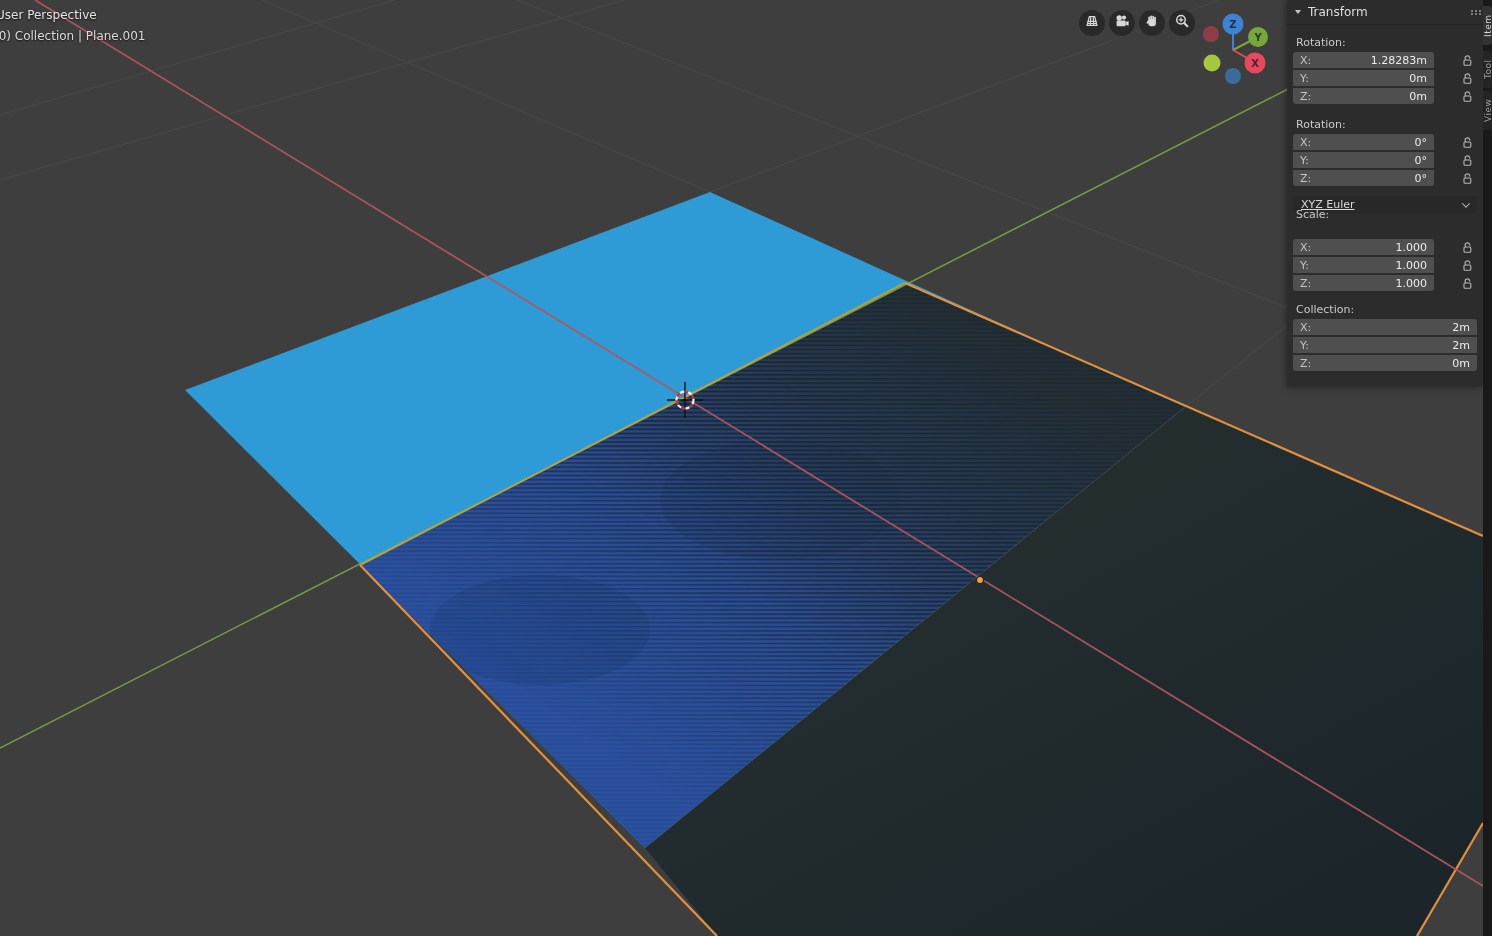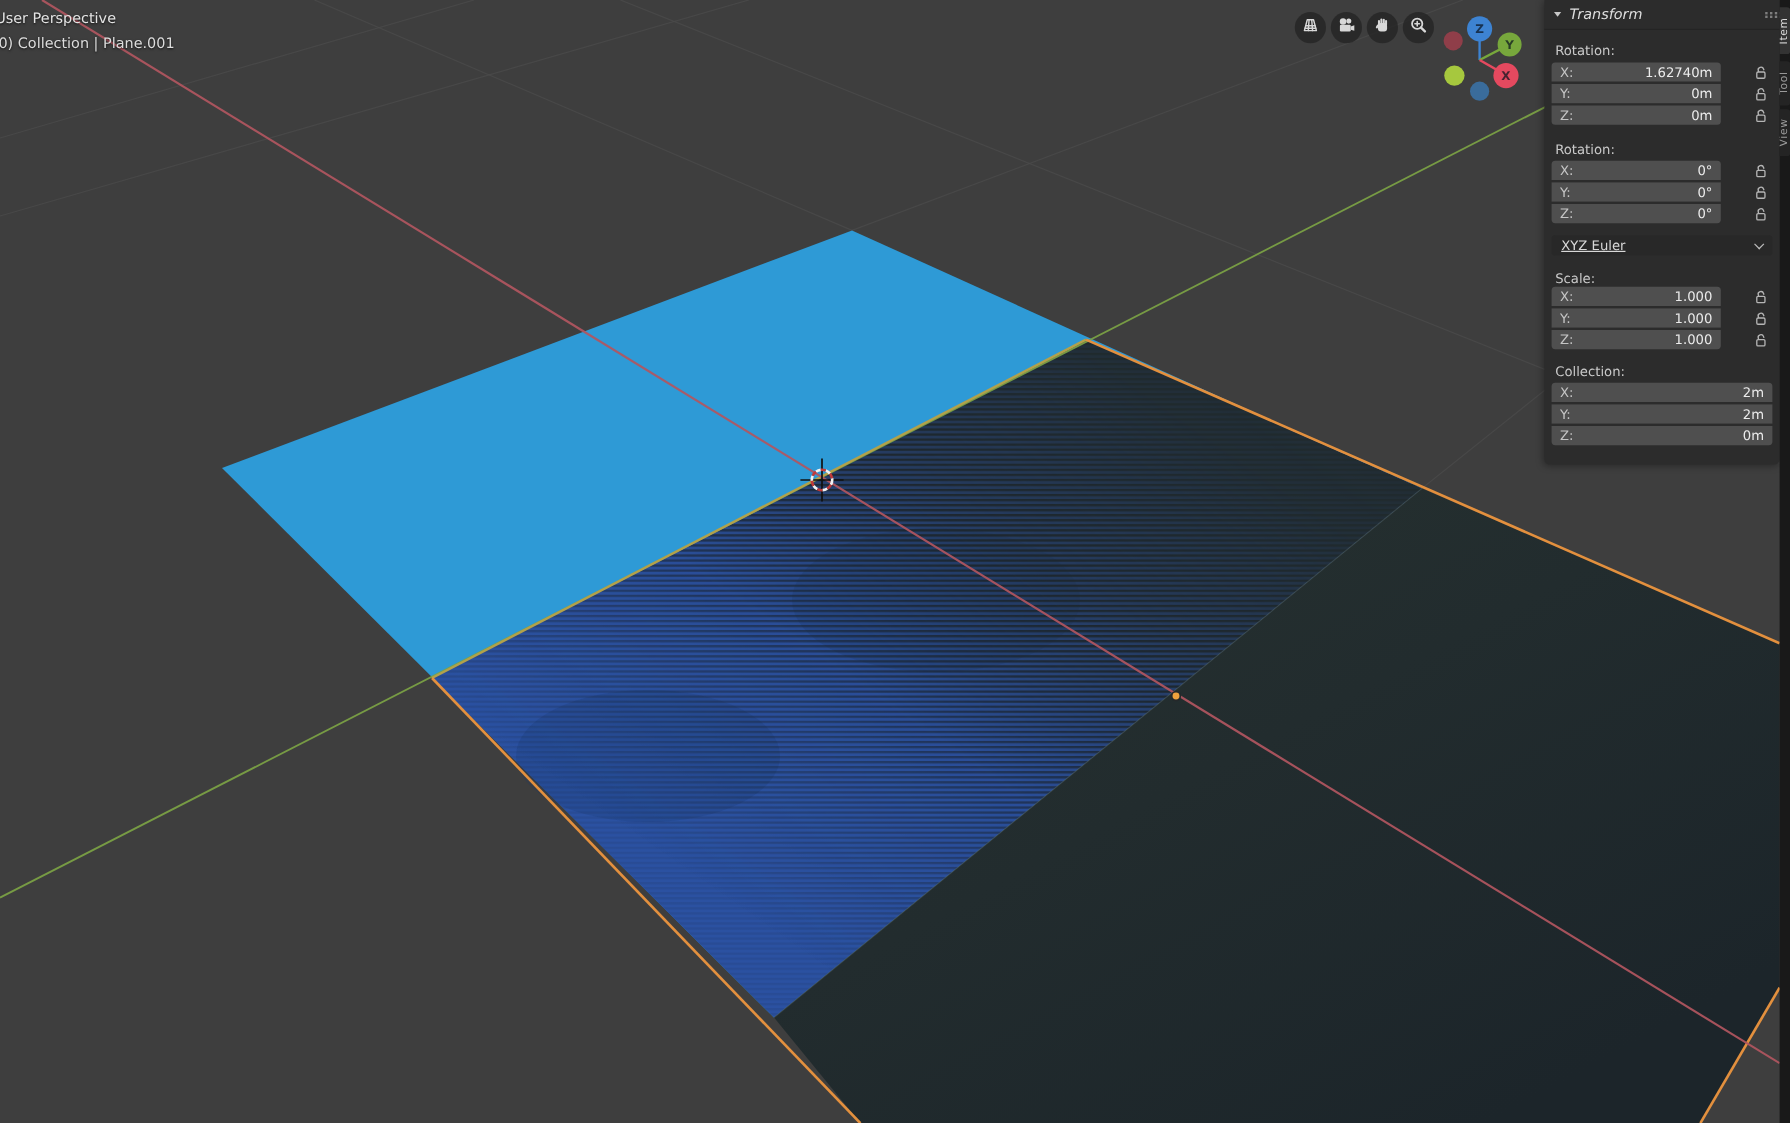--- a/index.html
+++ b/index.html
@@ -46,21 +46,21 @@
   .gz-label{font-size:10px;font-weight:bold;fill:rgba(10,20,30,.72);text-anchor:middle;}
 
   
   #n-panel{position:absolute;left:1287px;top:0;width:196px;height:387px;
     background:var(--panel,#2c2c2c);box-shadow:-1px 1px 6px rgba(0,0,0,.35);
     border-radius:0 0 4px 4px;color:#c9c9c9;font-size:11px;}
   .panel-header{position:absolute;left:0;top:0;right:0;height:24px;display:flex;align-items:center;
     padding:0 8px;border-bottom:1px solid #242424;}
   .disclosure{width:0;height:0;border-left:3.5px solid transparent;border-right:3.5px solid transparent;
     border-top:4.5px solid #c8c8c8;margin-right:7px;}
-  .panel-title{color:#dedede;font-size:12px;font-style:italic;}
+  .panel-title{color:#dedede;font-size:12px;}
   .grip{position:absolute;right:10px;top:10px;width:2px;height:2px;background:#7e7e7e;
     box-shadow:4px 0 #7e7e7e,8px 0 #7e7e7e,12px 0 #7e7e7e,0 3px #7e7e7e,4px 3px #7e7e7e,8px 3px #7e7e7e,12px 3px #7e7e7e;}
   .sec-label{position:absolute;left:9px;color:#c9c9c9;}
   .rows{position:absolute;left:6px;right:6px;}
   .prow{display:flex;align-items:center;height:16px;margin-bottom:2px;}
   .pfield{width:141px;height:16px;background:var(--field,#4f4f4f);display:flex;align-items:center;
     justify-content:space-between;padding:0 7px;box-sizing:border-box;}
   .pfield.wide{width:184px;}
   .prow:first-child .pfield{border-radius:3px 3px 0 0;}
   .prow:last-child .pfield{border-radius:0 0 3px 3px;}
@@ -226,21 +226,21 @@
       <span class="disclosure"></span>
       <span class="panel-title">Transform</span>
       <span class="grip"></span>
     </div>
 
     <div class="sec-label" style="top:36px">Rotation:</div>
     <div class="rows" style="top:52px">
       <div class="prow">
         <div class="pfield">
           <span class="axis-l">X:</span>
-          <span class="val">1.62740m</span>
+          <span class="val">1.28283m</span>
         </div>
         <span class="lockwrap">
             <svg width="13" height="13" viewBox="0 0 13 13">
               <rect x="3" y="6" width="6.8" height="5.2" rx="1"></rect>
               <path d="M4.6 6 V4.9 a2.3 2.3 0 0 1 4.6 0 V6" transform="rotate(-18 4.6 6)"></path>
             </svg>
           </span>
       </div>
       <div class="prow">
         <div class="pfield">
@@ -306,21 +306,21 @@
             </svg>
           </span>
       </div>
     </div>
 
     <div class="dropdown">
       <span>XYZ Euler</span>
       <span class="chev"></span>
     </div>
 
-    <div class="sec-label" style="top:226px">Scale:</div>
+    <div class="sec-label" style="top:208px">Scale:</div>
     <div class="rows" style="top:239px">
       <div class="prow">
         <div class="pfield">
           <span class="axis-l">X:</span>
           <span class="val">1.000</span>
         </div>
         <span class="lockwrap">
             <svg width="13" height="13" viewBox="0 0 13 13">
               <rect x="3" y="6" width="6.8" height="5.2" rx="1"></rect>
               <path d="M4.6 6 V4.9 a2.3 2.3 0 0 1 4.6 0 V6" transform="rotate(-18 4.6 6)"></path>

